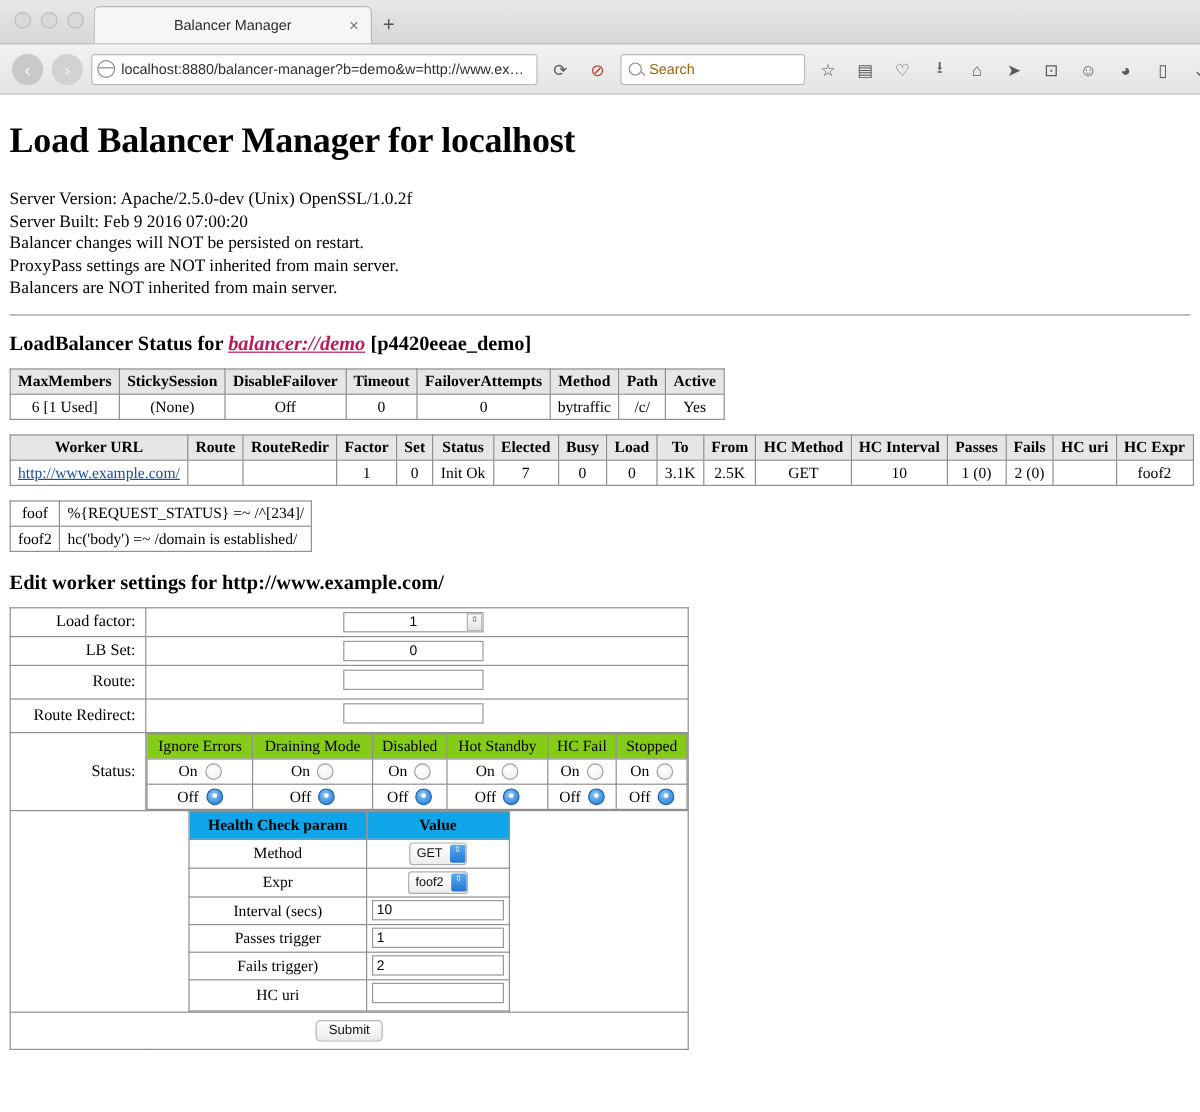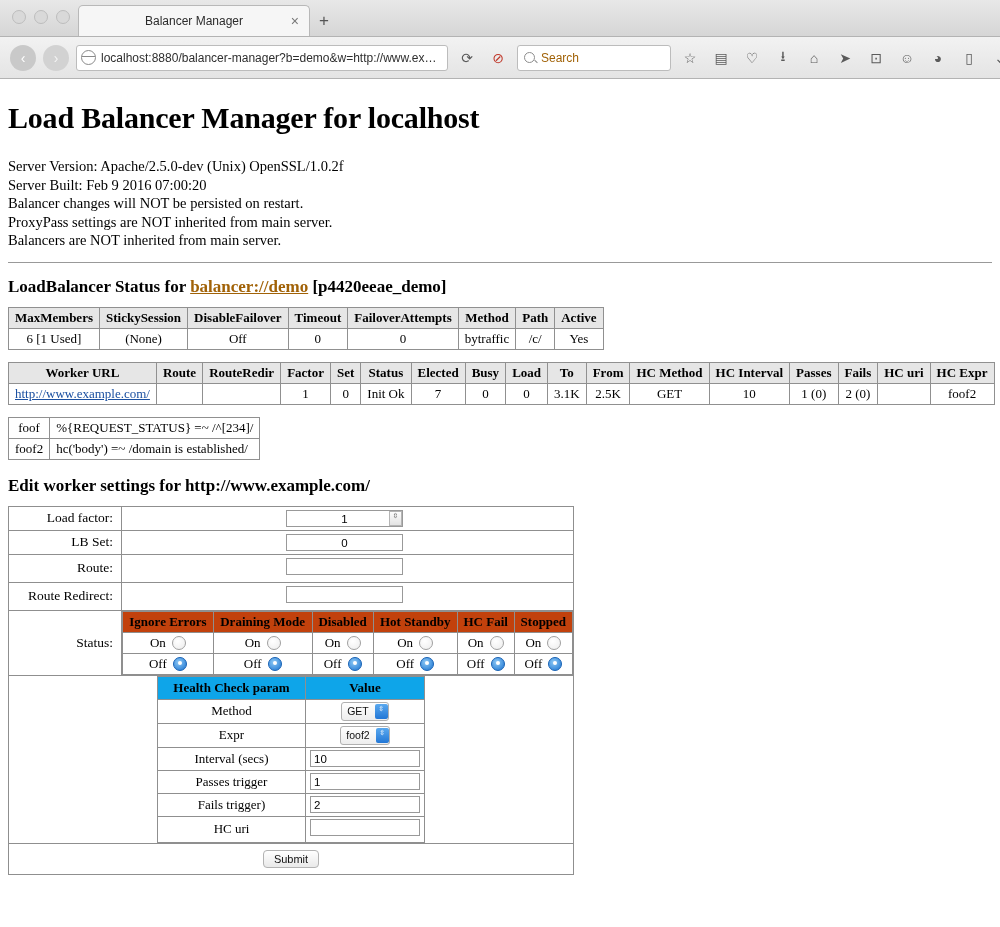--- a/index.html
+++ b/index.html
@@ -220,22 +220,23 @@
     border-top: 1px solid #999;
     margin: 10px 0 14px 0;
   }
   h3.section {
     font-family: "Liberation Serif", serif;
     font-size: 17px;
     font-weight: bold;
     margin: 0 0 10px 0;
   }
   h3.section a {
-    color: #a16207;
+    color: #be185d;
     text-decoration: underline;
+    font-style: italic;
   }
 
   table.grid {
     border-collapse: collapse;
     font-family: "Liberation Serif", serif;
     font-size: 13px;
     margin-bottom: 12px;
   }
   table.grid th, table.grid td {
     border: 1px solid #909090;
@@ -320,21 +321,21 @@
     font-family: "Liberation Serif", serif;
     font-size: 13px;
     width: 100%;
   }
   table.status th, table.status td {
     border: 1px solid #8f8f8f;
     text-align: center;
     padding: 2px 5px;
     white-space: nowrap;
   }
-  table.status th { background: #c2410c; font-weight: bold; }
+  table.status th { background: #84cc16; font-weight: normal; }
   .radio-row { display: flex; align-items: center; justify-content: center; gap: 6px; }
   .radio {
     width: 12px; height: 12px;
     border-radius: 50%;
     border: 1px solid #a0a0a0;
     background: radial-gradient(circle at 40% 35%, #ffffff, #ececec);
     display: inline-block;
   }
   .radio.on {
     background: radial-gradient(circle at 40% 35%, #8dc8f5, #1a73d0);

